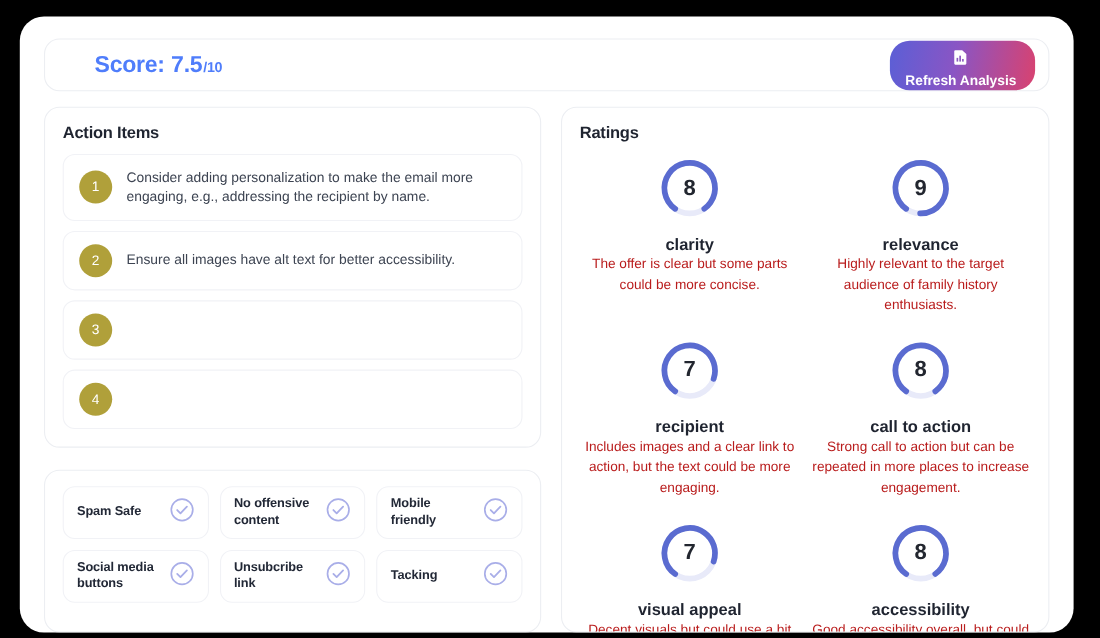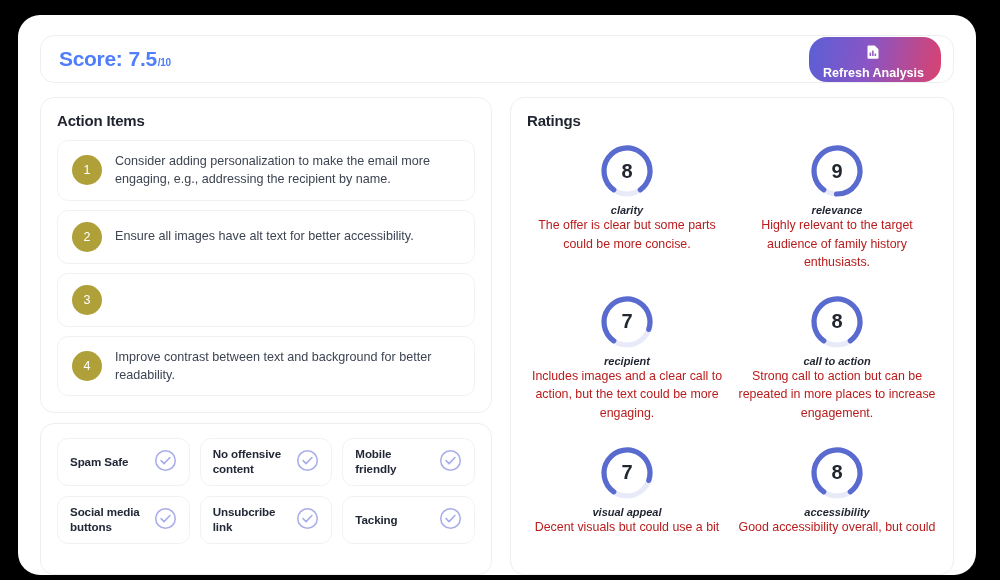--- a/index.html
+++ b/index.html
@@ -33,23 +33,24 @@
     padding: 0 12px 0 18px;
     background: #fff;
   }
   .score-text {
     font-size: 21px;
     font-weight: bold;
     color: #4f7dfb;
     letter-spacing: -0.3px;
     display: flex;
     align-items: baseline;
+    margin-left: 27px;
   }
   .score-text .denom {
-    font-size: 10px;
+    font-size: 13px;
     font-weight: bold;
     margin-left: 1px;
   }
   .refresh-btn {
     display: flex; align-items: center; gap: 7px;
     background: linear-gradient(100deg, #5b5fd6 0%, #8a55c4 45%, #d9426f 100%);
     color: #fff;
     border: none;
     border-radius: 18px;
     padding: 8px 17px 2px 14px;
@@ -62,21 +63,21 @@
   }
   .refresh-btn svg { display: block; }
 
   
   .columns {
     display: flex;
     gap: 18px;
     margin-top: 14px;
     height: calc(100% - 62px);
   }
-  .col-left { width: 452px; flex: none; display: flex; flex-direction: column; gap: 10px; }
+  .col-left { width: 452px; flex: none; display: flex; flex-direction: column; gap: 20px; }
   .col-right { flex: 1; }
 
   .panel {
     border: 1px solid #eceef2;
     border-radius: 14px;
     background: #fff;
     padding: 14px 16px 16px 16px;
   }
   .panel-title {
     font-size: 15px;
@@ -149,25 +150,24 @@
   }
   .rating-cell { display: flex; flex-direction: column; align-items: center; }
   .ring-wrap { position: relative; width: 56px; height: 56px; }
   .ring-wrap svg { display: block; transform: rotate(0deg); }
   .ring-value {
     position: absolute; inset: 0;
     display: flex; align-items: center; justify-content: center;
     font-size: 20px; font-weight: bold; color: #22262f;
   }
   .rating-name {
-    margin-top: 5px;
-    font-size: 11px;
+    margin-top: 15px;
+    font-size: 15px;
     font-weight: bold;
     color: #1f2430;
-    font-style: italic;
   }
   .rating-desc {
     font-size: 12.4px;
     line-height: 1.5;
     color: #b91c1c;
     text-align: center;
     max-width: 205px;
   }
 </style>
 </head>
@@ -208,21 +208,20 @@
               </div>
               <div class="action-item">
                 <div class="num-badge" style="background: rgb(176, 160, 58);">2</div>
                 <div class="action-text">Ensure all images have alt text for better accessibility.</div>
               </div>
               <div class="action-item">
                 <div class="num-badge" style="background: rgb(176, 160, 58);">3</div>
               </div>
               <div class="action-item">
                 <div class="num-badge" style="background: rgb(176, 160, 58);">4</div>
-                <div class="action-text">Improve contrast between text and background for better readability.</div>
               </div>
             </div>
         </div>
 
         <div class="panel checks-panel">
           <div class="checks-grid" id="checks-grid">
               <div class="check-card">
                 <div class="check-label">Spam Safe</div>
                 <span><svg class="mark" viewBox="0 0 24 24">
                     <circle cx="12" cy="12" r="10.2" fill="none" stroke="#a9aee8" stroke-width="1.6"></circle>
@@ -297,21 +296,21 @@
               </div>
               <div class="rating-cell">
                 <div class="ring-wrap">
                   <svg width="56" height="56" viewBox="0 0 56 56">
                     <circle cx="28" cy="28" r="23" fill="none" stroke="#e8eaf9" stroke-width="5.2"></circle>
                     <circle cx="28" cy="28" r="23" fill="none" stroke="#5a6bd0" stroke-width="5.2" stroke-linecap="round" stroke-dasharray="101.15928344559133 144.51326206513048" transform="rotate(125 28 28)"></circle>
                   </svg>
                   <div class="ring-value">7</div>
                 </div>
                 <div class="rating-name">recipient</div>
-                <div class="rating-desc">Includes images and a clear call to action, but the text could be more engaging.</div>
+                <div class="rating-desc">Includes images and a clear link to action, but the text could be more engaging.</div>
               </div>
               <div class="rating-cell">
                 <div class="ring-wrap">
                   <svg width="56" height="56" viewBox="0 0 56 56">
                     <circle cx="28" cy="28" r="23" fill="none" stroke="#e8eaf9" stroke-width="5.2"></circle>
                     <circle cx="28" cy="28" r="23" fill="none" stroke="#5a6bd0" stroke-width="5.2" stroke-linecap="round" stroke-dasharray="115.61060965210439 144.51326206513048" transform="rotate(125 28 28)"></circle>
                   </svg>
                   <div class="ring-value">8</div>
                 </div>
                 <div class="rating-name">call to action</div>

